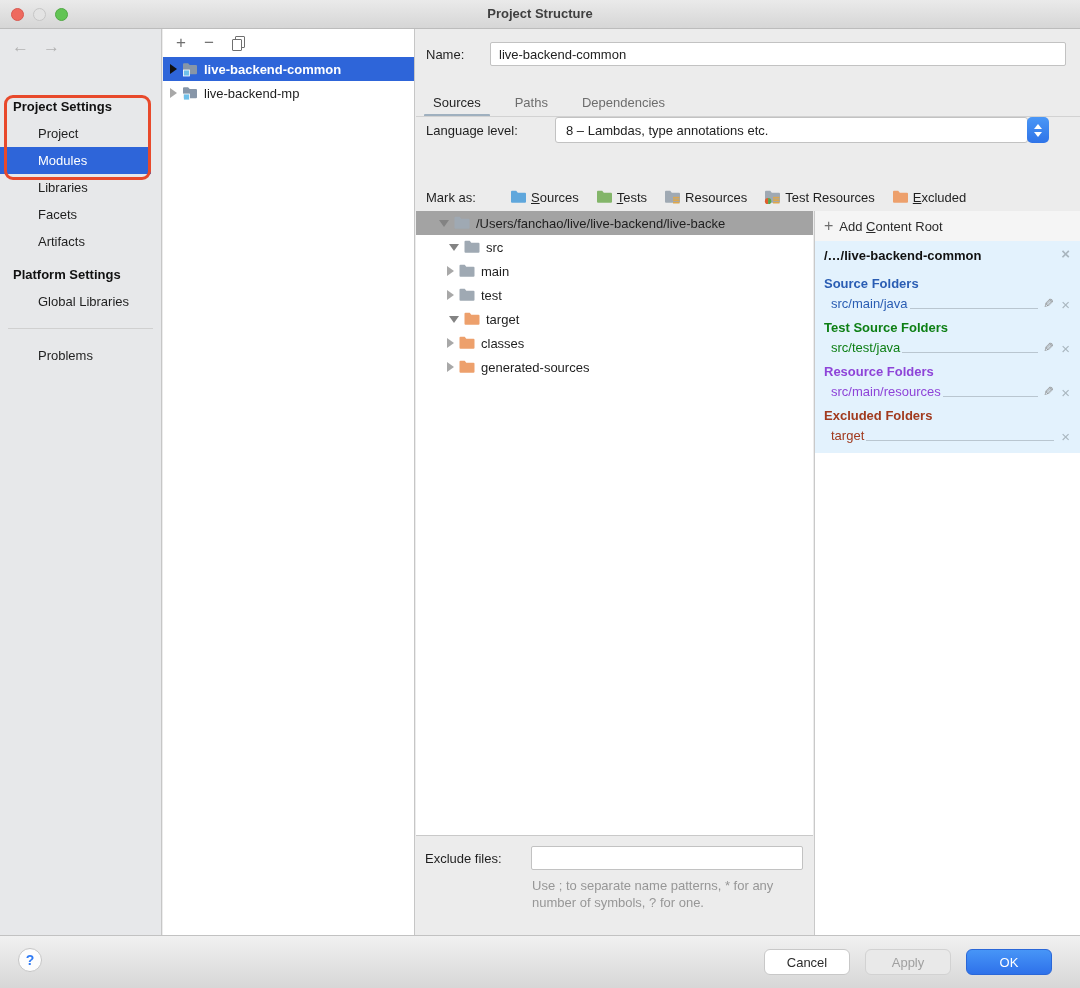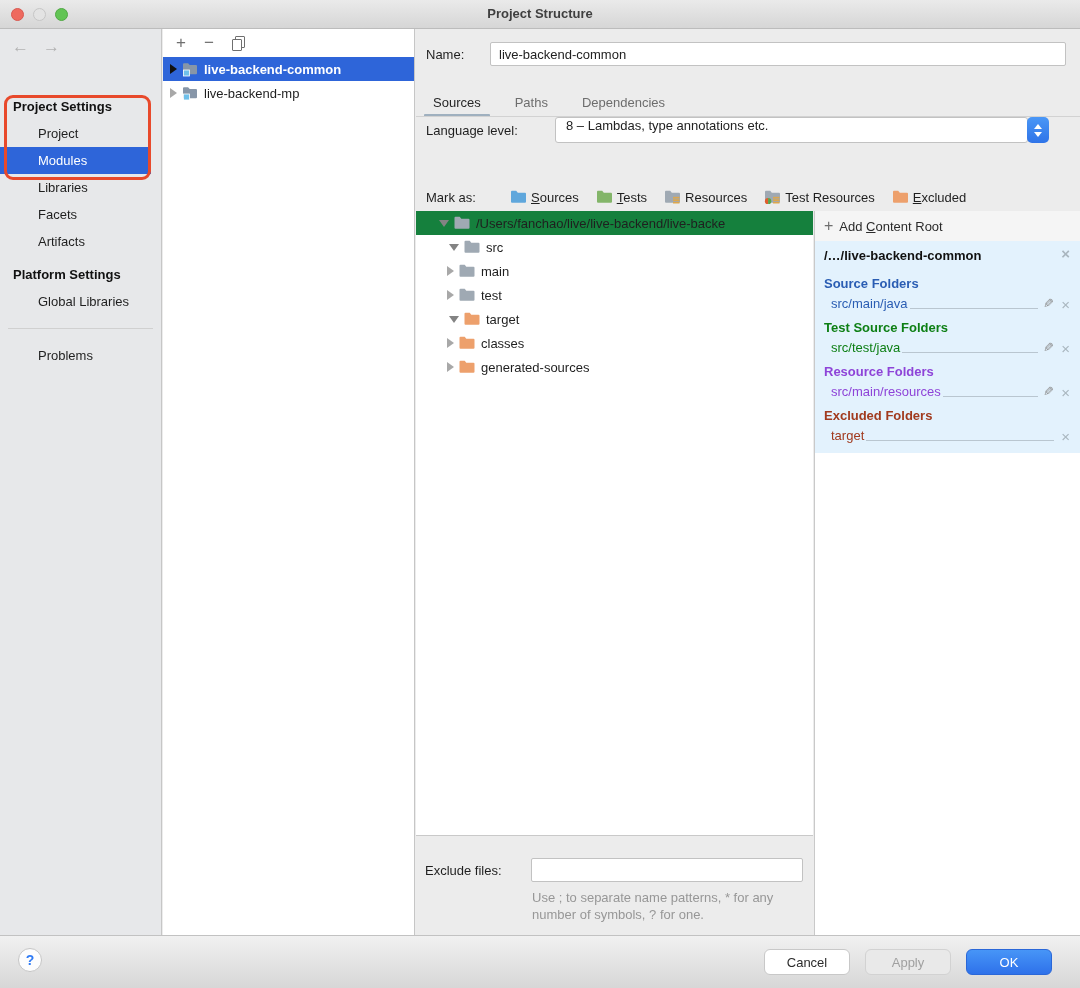--- a/index.html
+++ b/index.html
@@ -58,43 +58,43 @@
   .txt-input{flex:1;height:24px;box-sizing:border-box;border:1px solid #c2c2c2;border-radius:2px;
              background:#fff;font-size:13px;padding:0 8px;font-family:"Liberation Sans",sans-serif;color:#222;}
   .tabs{position:absolute;top:60px;left:17px;height:27px;display:flex;gap:34px;font-size:13px;color:#6d6d6d;align-items:center;}
   .tab{position:relative;}
   .tab.active{color:#262626;}
   .tab.active::after{content:"";position:absolute;left:-9px;right:-9px;bottom:-7px;height:3px;background:#9fb0bf;border-radius:1px;}
   .tabline{position:absolute;top:87px;left:0;right:0;height:1px;background:#d2d2d2;}
   .lang-row{position:absolute;top:87px;left:10px;right:52px;height:28px;display:flex;align-items:center;font-size:13px;}
   .lang-row label{width:129px;}
   .selectbox{flex:1;height:26px;box-sizing:border-box;border:1px solid #c2c2c2;border-radius:3px;background:#fff;
-             display:flex;align-items:flex-start;padding-left:10px;font-size:13px;color:#222;position:relative;}
+             display:flex;align-items:center;padding-left:10px;font-size:13px;color:#222;position:relative;}
   .stepper{position:absolute;right:-22px;top:-1px;width:22px;height:26px;border-radius:5px;
            background:linear-gradient(#4a97f6,#2f74e8);display:flex;flex-direction:column;
            align-items:center;justify-content:center;gap:3px;}
   .chev{width:0;height:0;}
   .chev.up{border-left:4px solid transparent;border-right:4px solid transparent;border-bottom:5px solid #fff;}
   .chev.dn{border-left:4px solid transparent;border-right:4px solid transparent;border-top:5px solid #fff;}
   .markas-row{position:absolute;top:155px;left:10px;height:26px;display:flex;align-items:center;font-size:13px;}
   .markas-row .mlabel{width:84px;}
   .mitem{display:flex;align-items:center;margin-right:17px;}
   .mitem .ficon{margin-right:4px;}
   .mn{text-decoration:underline;}
 
   
   .tree{position:absolute;top:182px;left:0;width:397px;bottom:100px;background:#fff;overflow:hidden;}
   .trow{height:24px;display:flex;align-items:center;font-size:13px;white-space:nowrap;overflow:hidden;}
-  .trow.selected{background:#15803d;padding-left:16px;}
+  .trow.selected{background:#a3a3a3;padding-left:16px;}
   .lvl0{padding-left:4px;}  .lvl1{padding-left:26px;}  .lvl2{padding-left:24px;}
 
   
   .excludearea{position:absolute;left:0;width:397px;height:100px;bottom:0;background:#ececec;
                border-top:1px solid #c9c9c9;box-sizing:border-box;}
-  .exrow{display:flex;align-items:center;padding:22px 10px 0 9px;font-size:13px;}
+  .exrow{display:flex;align-items:center;padding:10px 10px 0 9px;font-size:13px;}
   .exrow label{width:106px;}
   .exrow .txt-input{flex:none;width:272px;}
   .exhint{margin:7px 0 0 116px;width:276px;font-size:13px;color:#979797;line-height:1.33;}
 
   
   .rootpanel{position:absolute;top:182px;left:398px;right:0;bottom:0;background:#fff;
              border-left:1px solid #c9c9c9;box-sizing:border-box;}
   .addrow{height:30px;display:flex;align-items:center;background:#f5f5f5;font-size:13px;color:#2b2b2b;padding-left:9px;}
   .addrow .plus{color:#6f6f6f;font-size:16px;margin-right:6px;}
   .bluepanel{background:#e3f2fd;padding:1px 0 10px;}

